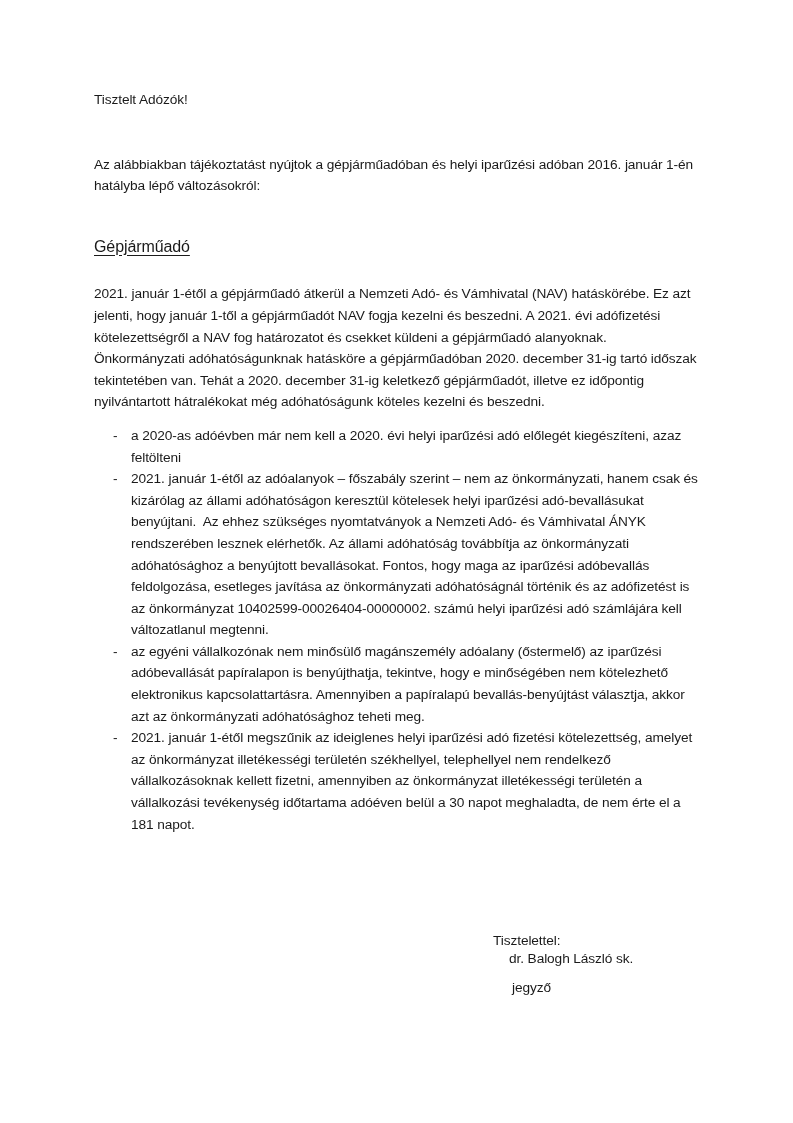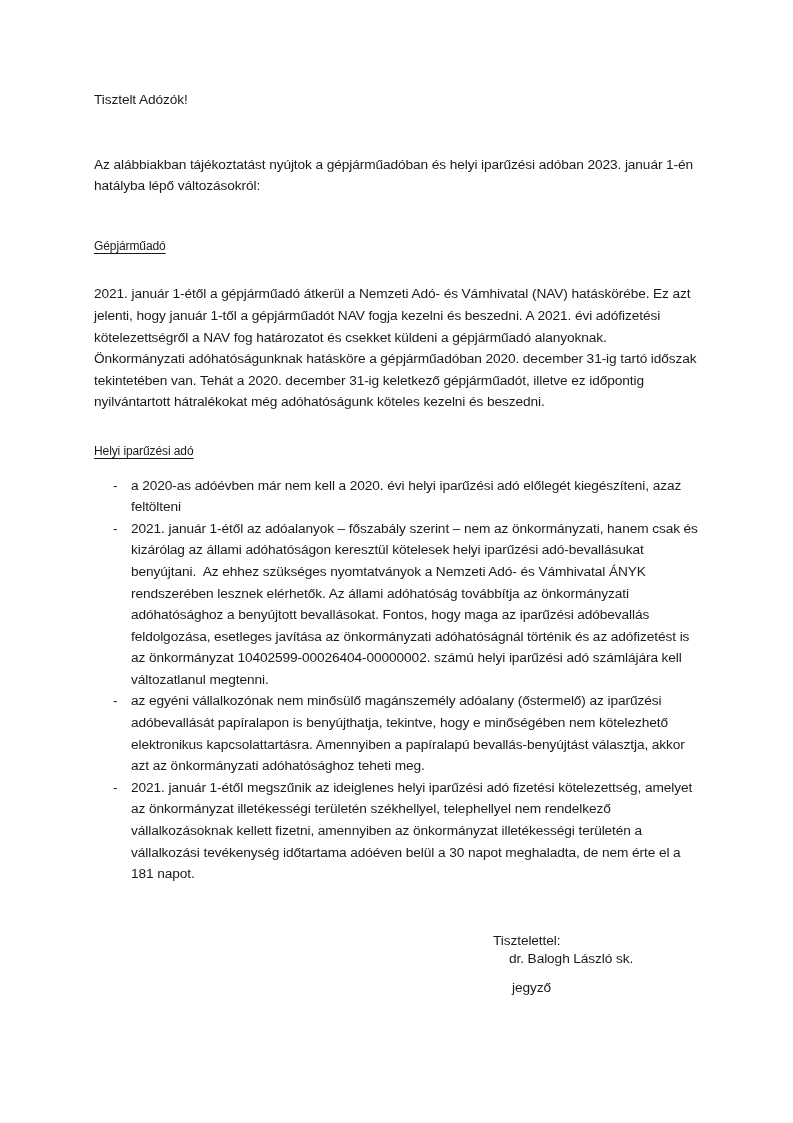--- a/index.html
+++ b/index.html
@@ -27,21 +27,21 @@
     color: #1a1a1a;
   }
   p { margin: 0; }
   .salutation { margin: 0; }
   .intro {
     margin-top: 43px;
     white-space: pre-wrap;
   }
   .section-heading {
     margin: 0;
-    font-size: 12px;
+    font-size: 16px;
     font-weight: normal;
     text-decoration: underline;
     text-underline-offset: 3px;
   }
   .heading-vehicle { margin-top: 39px; }
   .heading-hipa { margin-top: 28px; }
   .body-text {
     margin-top: 26px;
     white-space: pre-wrap;
   }
@@ -67,27 +67,26 @@
   .signer-name     { position: absolute; left: 469px; top: 948px; margin-left: 40px; }
   .signer-title    { position: absolute; left: 512px; top: 977px; }
 </style>
 </head>
 <body>
 
 <div class="page">
 
   <p class="salutation">Tisztelt Adózók!</p>
 
-  <p class="intro">Az alábbiakban tájékoztatást nyújtok a gépjárműadóban és helyi iparűzési adóban 2023. január 1-én hatályba lépő változásokról:</p>
+  <p class="intro">Az alábbiakban tájékoztatást nyújtok a gépjárműadóban és helyi iparűzési adóban 2016. január 1-én hatályba lépő változásokról:</p>
 
   <p class="section-heading heading-vehicle">Gépjárműadó</p>
 
   <p class="body-text">2021. január 1-étől a gépjárműadó átkerül a Nemzeti Adó- és Vámhivatal (NAV) hatáskörébe. Ez azt jelenti, hogy január 1-től a gépjárműadót NAV fogja kezelni és beszedni. A 2021. évi adófizetési kötelezettségről a NAV fog határozatot és csekket küldeni a gépjárműadó alanyoknak. Önkormányzati adóhatóságunknak hatásköre a gépjárműadóban 2020. december 31-ig tartó időszak tekintetében van. Tehát a 2020. december 31-ig keletkező gépjárműadót, illetve ez időpontig nyilvántartott hátralékokat még adóhatóságunk köteles kezelni és beszedni.</p>
 
-  <p class="section-heading heading-hipa">Helyi iparűzési adó</p>
 
   <ul class="bullets">
     <li>
       <span class="marker">-</span>
       <span class="bullet-text">a 2020-as adóévben már nem kell a 2020. évi helyi iparűzési adó előlegét kiegészíteni, azaz feltölteni</span>
     </li>
     <li>
       <span class="marker">-</span>
       <span class="bullet-text">2021. január 1-étől az adóalanyok – főszabály szerint – nem az önkormányzati, hanem csak és kizárólag az állami adóhatóságon keresztül kötelesek helyi iparűzési adó-bevallásukat benyújtani.  Az ehhez szükséges nyomtatványok a Nemzeti Adó- és Vámhivatal ÁNYK rendszerében lesznek elérhetők. Az állami adóhatóság továbbítja az önkormányzati adóhatósághoz a benyújtott bevallásokat. Fontos, hogy maga az iparűzési adóbevallás feldolgozása, esetleges javítása az önkormányzati adóhatóságnál történik és az adófizetést is az önkormányzat 10402599-00026404-00000002. számú helyi iparűzési adó számlájára kell változatlanul megtenni.</span>
     </li>

